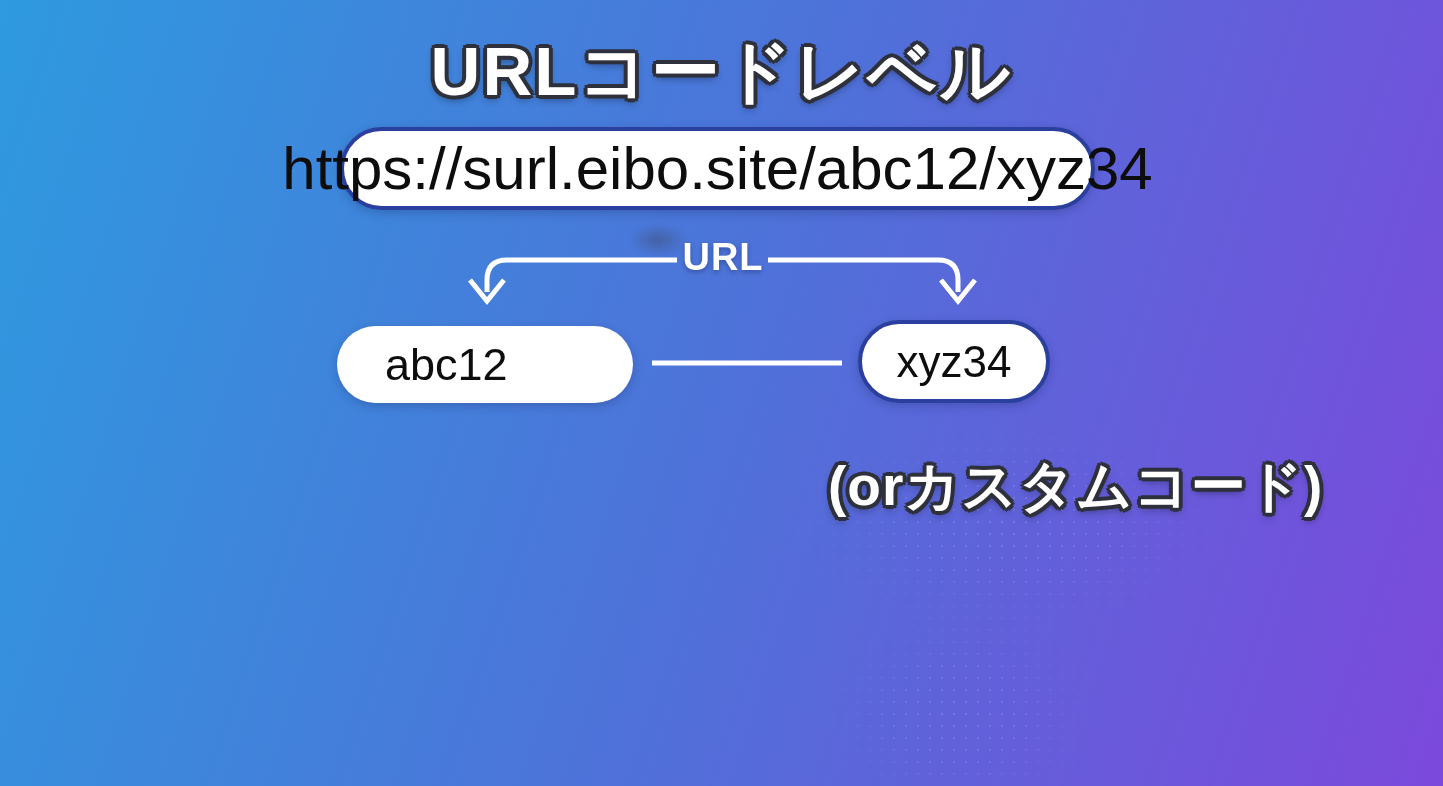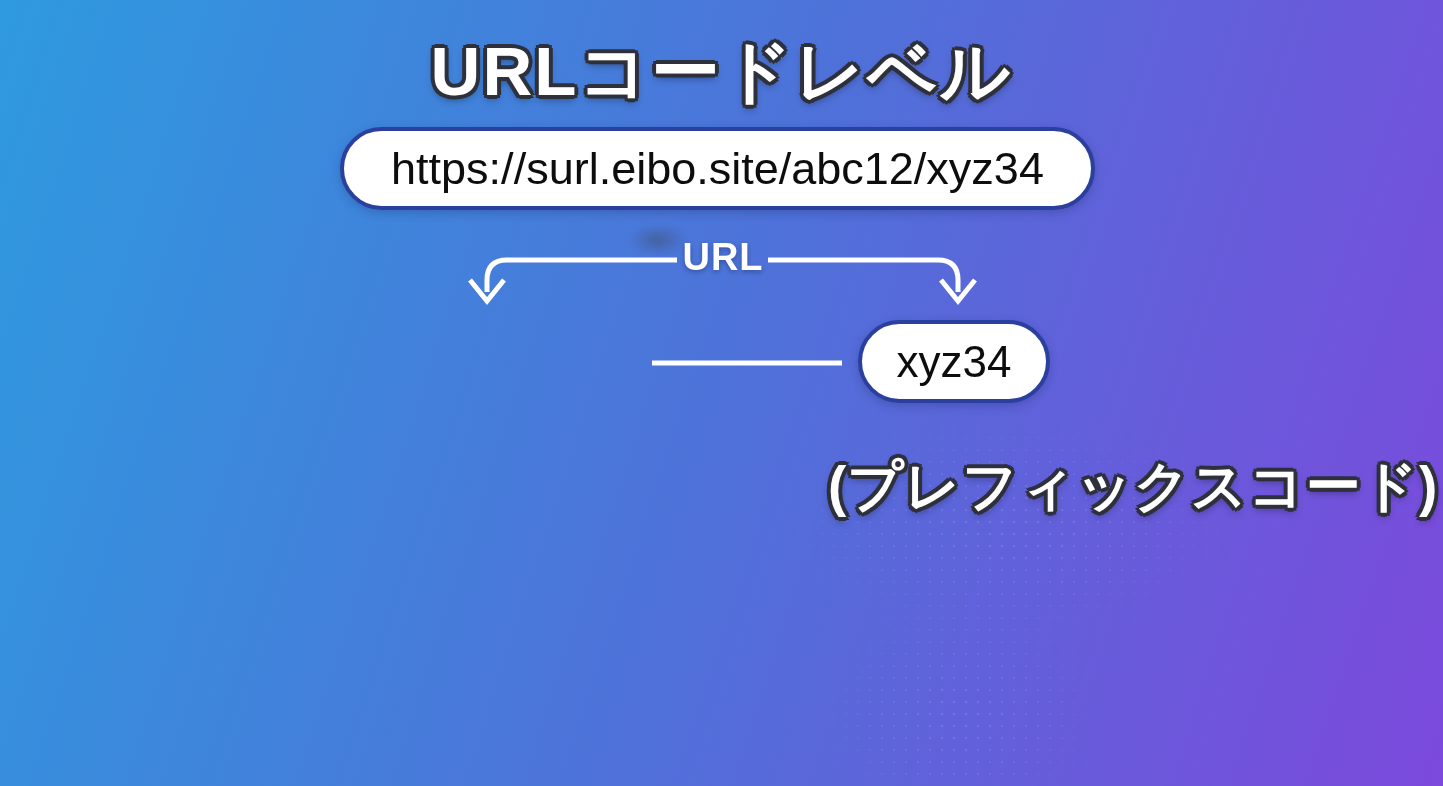--- a/index.html
+++ b/index.html
@@ -80,21 +80,21 @@
     box-shadow: 0 3px 10px rgba(20,30,80,0.25);
   }
   .url-pill {
     left: 340px;
     top: 127px;
     width: 755px;
     height: 83px;
     border: 4px solid #2B3F9E;
     border-radius: 46px;
     justify-content: center;
-    font-size: 45px;
+    font-size: 60px;
     box-sizing: border-box;
     text-align: right;
   }
   .prefix-pill {
     left: 337px;
     top: 326px;
     width: 296px;
     height: 77px;
     border-radius: 39px;
     justify-content: flex-start;
@@ -173,23 +173,26 @@
 
       <path d="M 768 260 L 938 260 Q 958 260 958 280 L 958 292"></path>
       <path d="M 941 280 L 958 301 L 975 280"></path>
 
       <path d="M 652 363 L 842 363"></path>
     </g>
   </svg>
 
   <div class="split-label">URL</div>
 
+  <div class="pill prefix-pill">
+    <span>abc12</span>
+  </div>
 
   <div class="pill random-pill">
     <span>xyz34</span>
   </div>
 
 
   <div class="outline-text random-caption">
-    <span class="line">(プレフィックスコード)</span>
+    <span class="line">(orカスタムコード)</span>
   </div>
 
 </div>
 
 </body></html>

